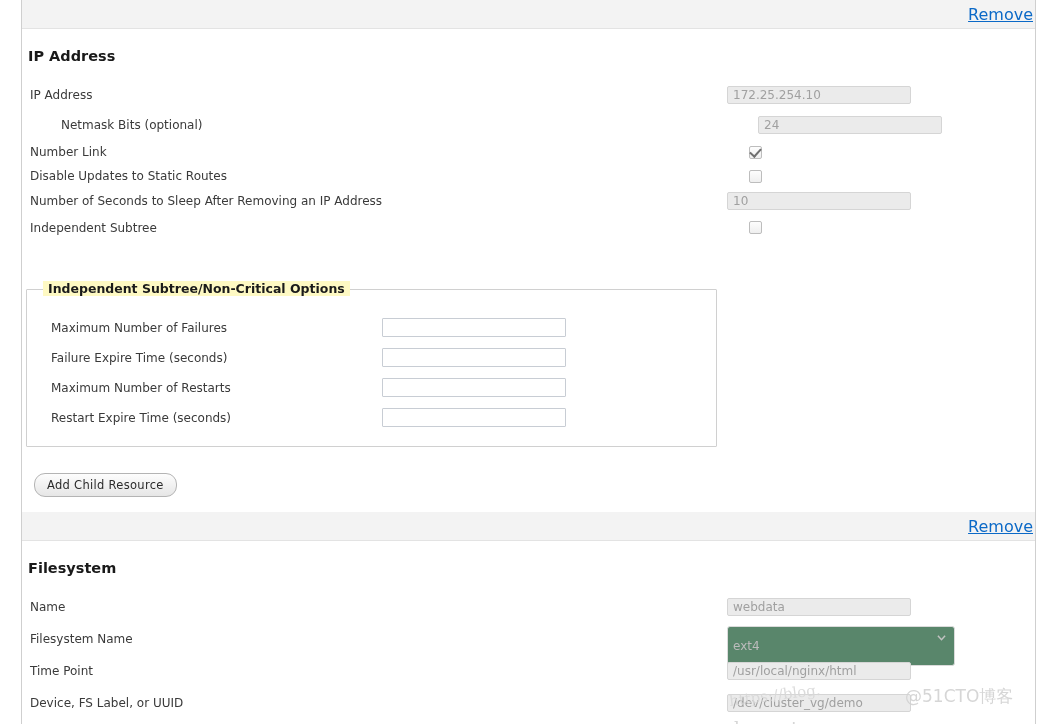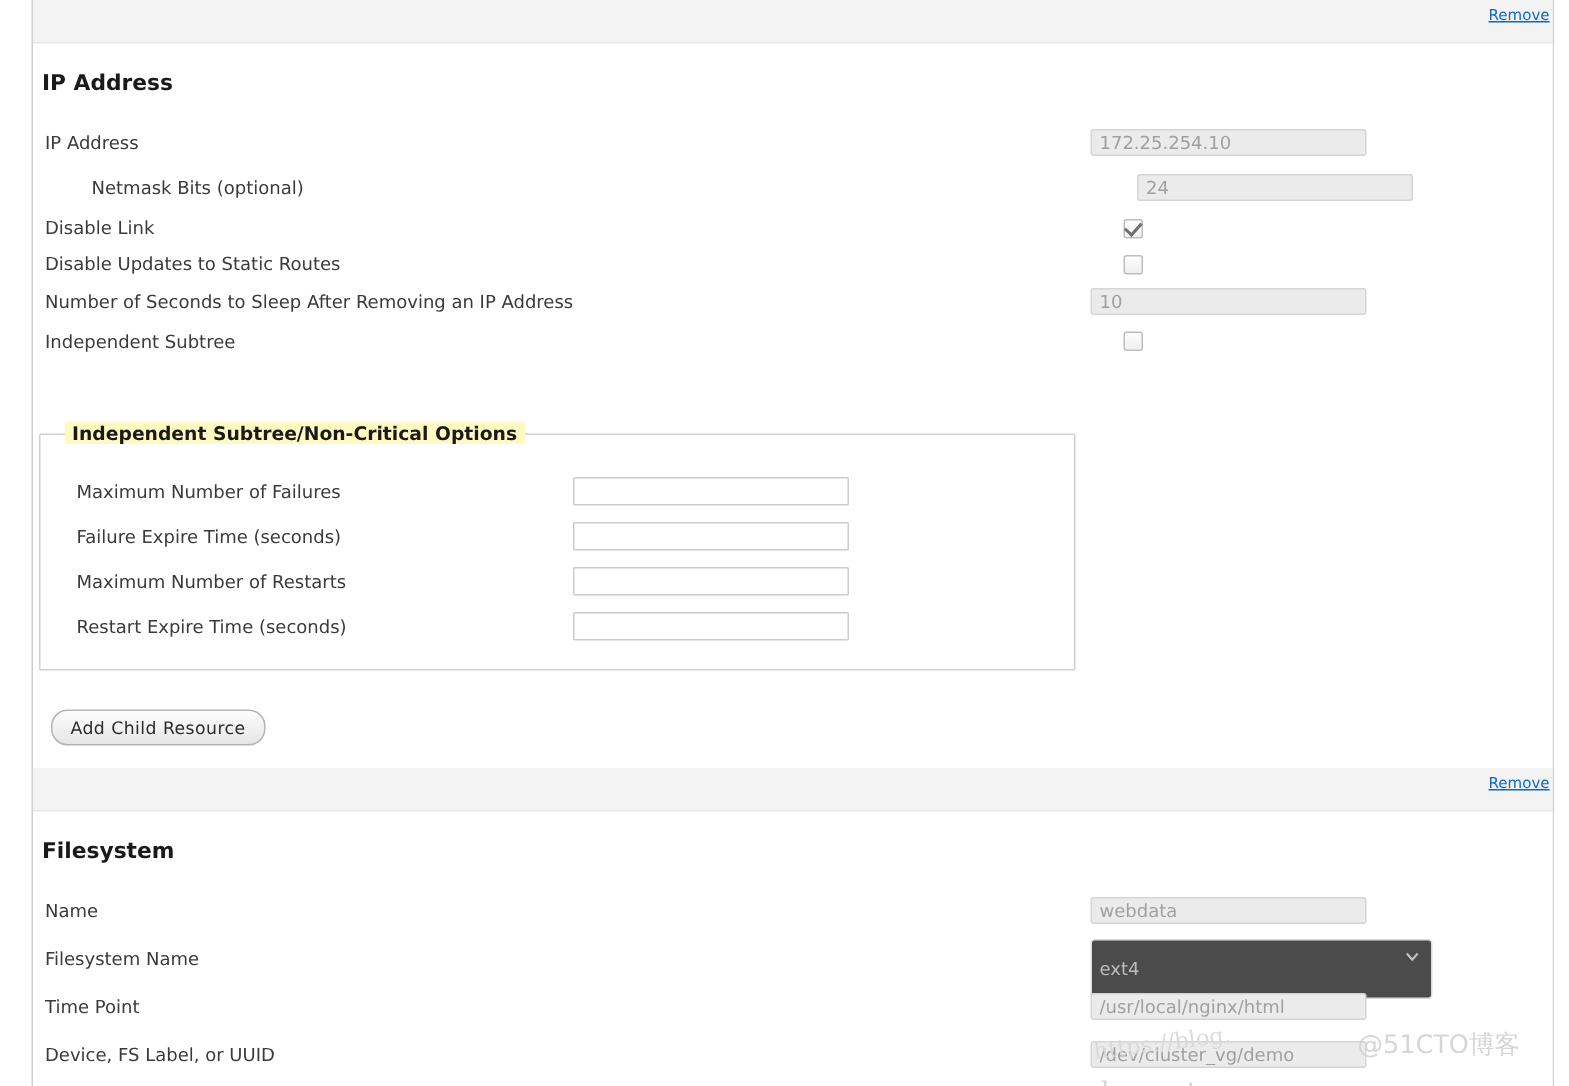--- a/index.html
+++ b/index.html
@@ -51,21 +51,21 @@
   .block-header {
     position: relative;
     height: 28px;
     background: #f3f3f3;
     border-bottom: 1px solid #e3e3e3;
   }
   .remove-link {
     position: absolute;
     right: 2px;
     top: 5px;
-    font-size: 10px;
+    font-size: 16px;
     color: #0b69c7;
     text-decoration: underline;
     cursor: pointer;
     font-family: "DejaVu Sans", "Liberation Sans", sans-serif;
   }
   .block-body {
     position: relative;
     background: #ffffff;
   }
   .block-title {
@@ -122,21 +122,21 @@
     color: #333;
     font-family: "DejaVu Sans", "Liberation Sans", sans-serif;
     font-size: 12px;
     padding: 0 5px;
     outline: none;
   }
   select.sel-disabled {
     width: 228px;
     height: 40px;
     box-sizing: border-box;
-    background: #000000;
+    background: #14532d;
     border: 1px solid #cccccc;
     border-radius: 3px;
     color: #a0a0a0;
     font-family: "DejaVu Sans", "Liberation Sans", sans-serif;
     font-size: 12px;
     padding: 0 5px;
     outline: none;
     -webkit-appearance: none;
     -moz-appearance: none;
     appearance: none;
@@ -289,21 +289,21 @@
       </div>
 
       <div class="form-row" style="top:87px;margin-left:31px;">
         <span class="row-label">Netmask Bits (optional)</span>
         <span class="row-control">
           <input class="txt-disabled" type="text" disabled="" value="24" style="">
         </span>
       </div>
 
       <div class="form-row" style="top:114px;">
-        <span class="row-label">Disable Link</span>
+        <span class="row-label">Number Link</span>
         <span class="row-control" style="left:727px; top:3px;">
           <span class="cbx checked"></span>
         </span>
       </div>
 
       <div class="form-row" style="top:138px;">
         <span class="row-label">Disable Updates to Static Routes</span>
         <span class="row-control" style="left:727px; top:3px;">
           <span class="cbx"></span>
         </span>

